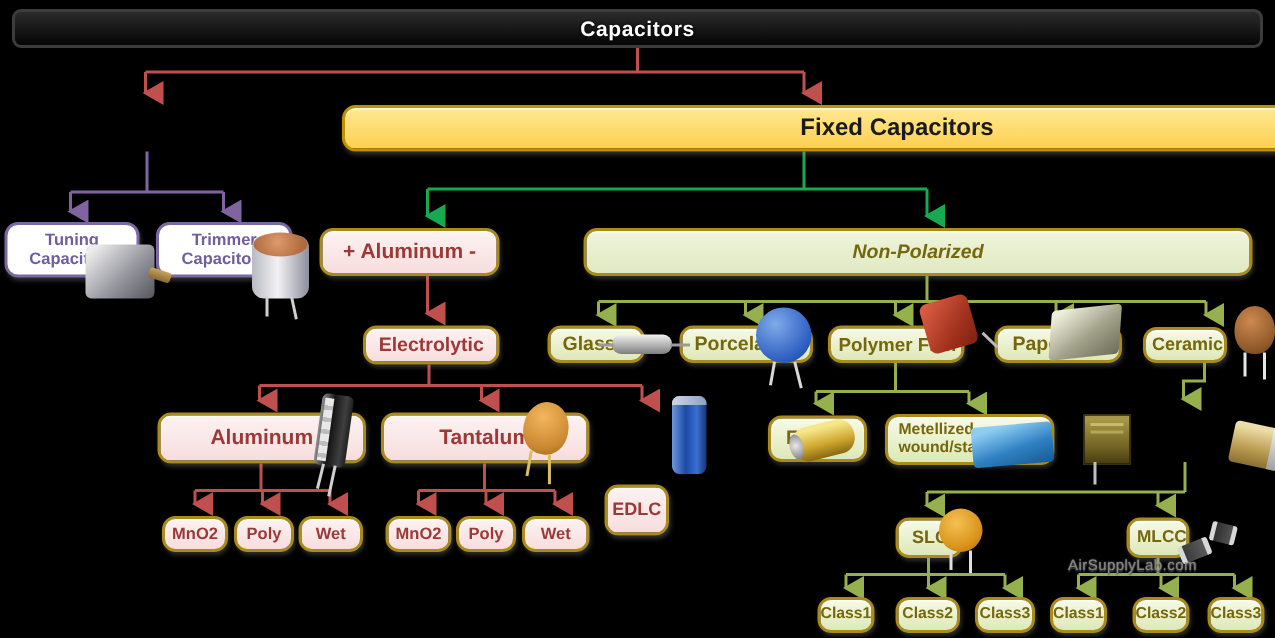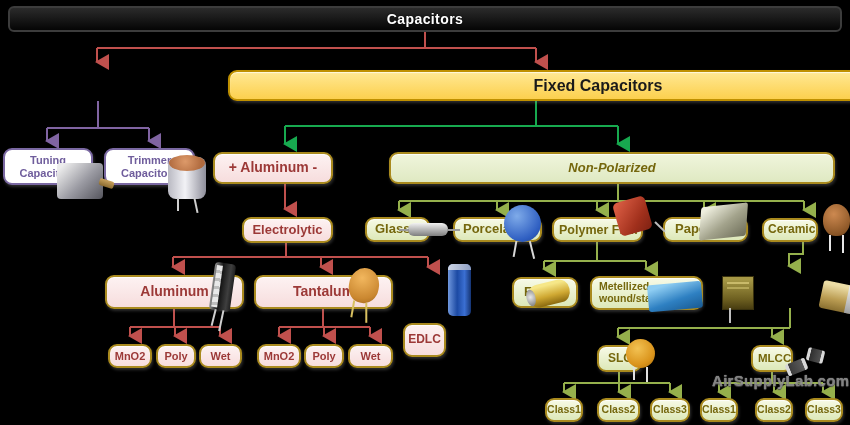--- a/index.html
+++ b/index.html
@@ -17,21 +17,21 @@
   .purp{background:linear-gradient(180deg,#cabbdf 0%,#a493c2 100%);border:2px solid #261d31;color:#121212;
         box-shadow:inset 0 1px 1px rgba(255,255,255,.55),1px 2px 3px rgba(150,150,150,.30);}
   .wpurp{background:#fff;border:2px solid #7a68a2;color:#6f5d9c;
         box-shadow:1px 2px 3px rgba(150,150,150,.30);}
   .titlebar{position:absolute;left:8px;top:6px;width:834px;height:26px;
         background:linear-gradient(180deg,#2b2b2b,#050505);border:2px solid #3c3c3c;border-radius:6px;
         color:#fff;display:flex;align-items:center;justify-content:center;
         font-weight:700;font-size:14px;letter-spacing:.4px;box-sizing:border-box;
         text-shadow:0 0 2px #000;}
   .left{justify-content:flex-start;text-align:left;}
-  .wm{position:absolute;left:712px;top:372px;font-weight:700;font-size:15px;color:#8f8f8f;
+  .wm{position:absolute;left:712px;top:372px;font-weight:400;font-size:10px;color:#8f8f8f;
       text-shadow:0 1px 1px #4a4a4a,0 0 1px #c8c8c8;letter-spacing:.3px;z-index:30;opacity:.92;}
   svg.lines{position:absolute;left:0;top:0;z-index:1;}
   .n{z-index:5;}
   .img{position:absolute;z-index:10;}
 </style>
 </head>
 <body>
 
 <div id="stage">
 

